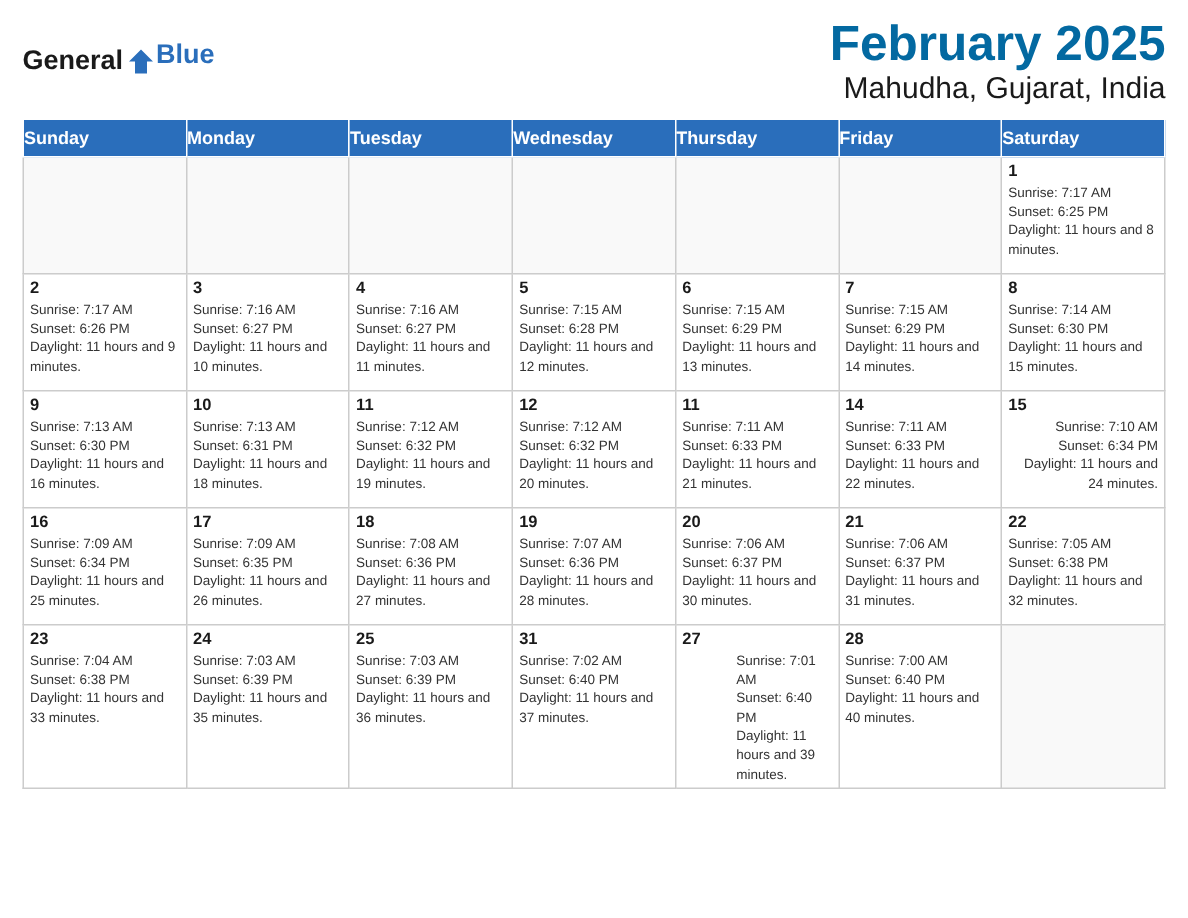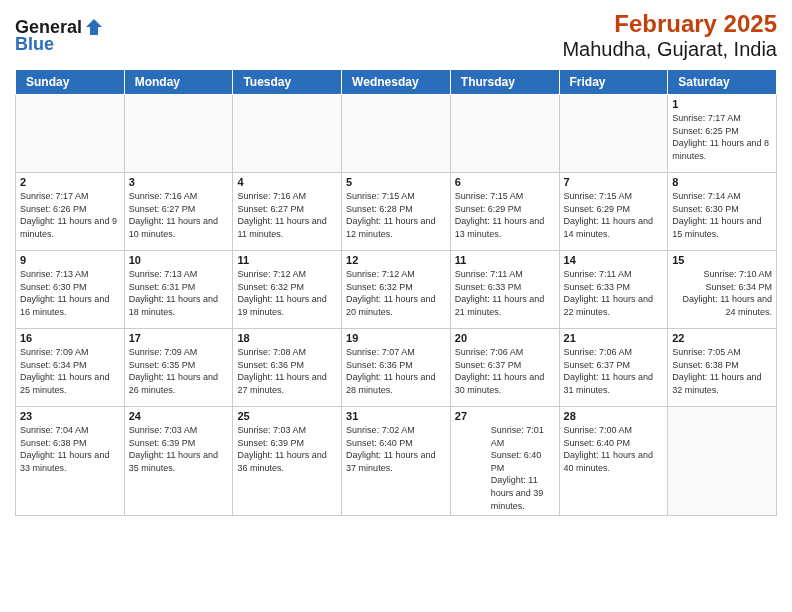--- a/index.html
+++ b/index.html
@@ -16,50 +16,50 @@
       padding: 10px 15px;
     }
     .header-area {
       display: flex;
       justify-content: space-between;
       align-items: center;
       margin-bottom: 8px;
     }
     .logo {
       display: flex;
-      flex-direction: column;
+      flex-direction: row;
       align-items: flex-start;
     }
     .logo-row {
       display: flex;
       align-items: center;
     }
     .title-area {
       text-align: right;
     }
     .cal-title {
-      font-size: 24px;
+      font-size: 33px;
       font-weight: bold;
-      color: #c2410c;
+      color: #0369a1;
     }
     .cal-subtitle {
       font-size: 20px;
       color: #1a1a1a;
     }
     .calendar {
       width: 100%;
       border-collapse: collapse;
       table-layout: fixed;
     }
     .calendar th {
       background: #2a6ebb;
       color: #fff;
       font-size: 12px;
       font-weight: bold;
-      padding: 5px 10px;
+      padding: 5px 0;
       text-align: left;
       border: 1px solid #fff;
     }
     .calendar td {
       border: 1px solid #ccc;
       vertical-align: top;
       padding: 3px 4px;
       font-size: 9.5px;
       color: #333;
       height: 78px;

